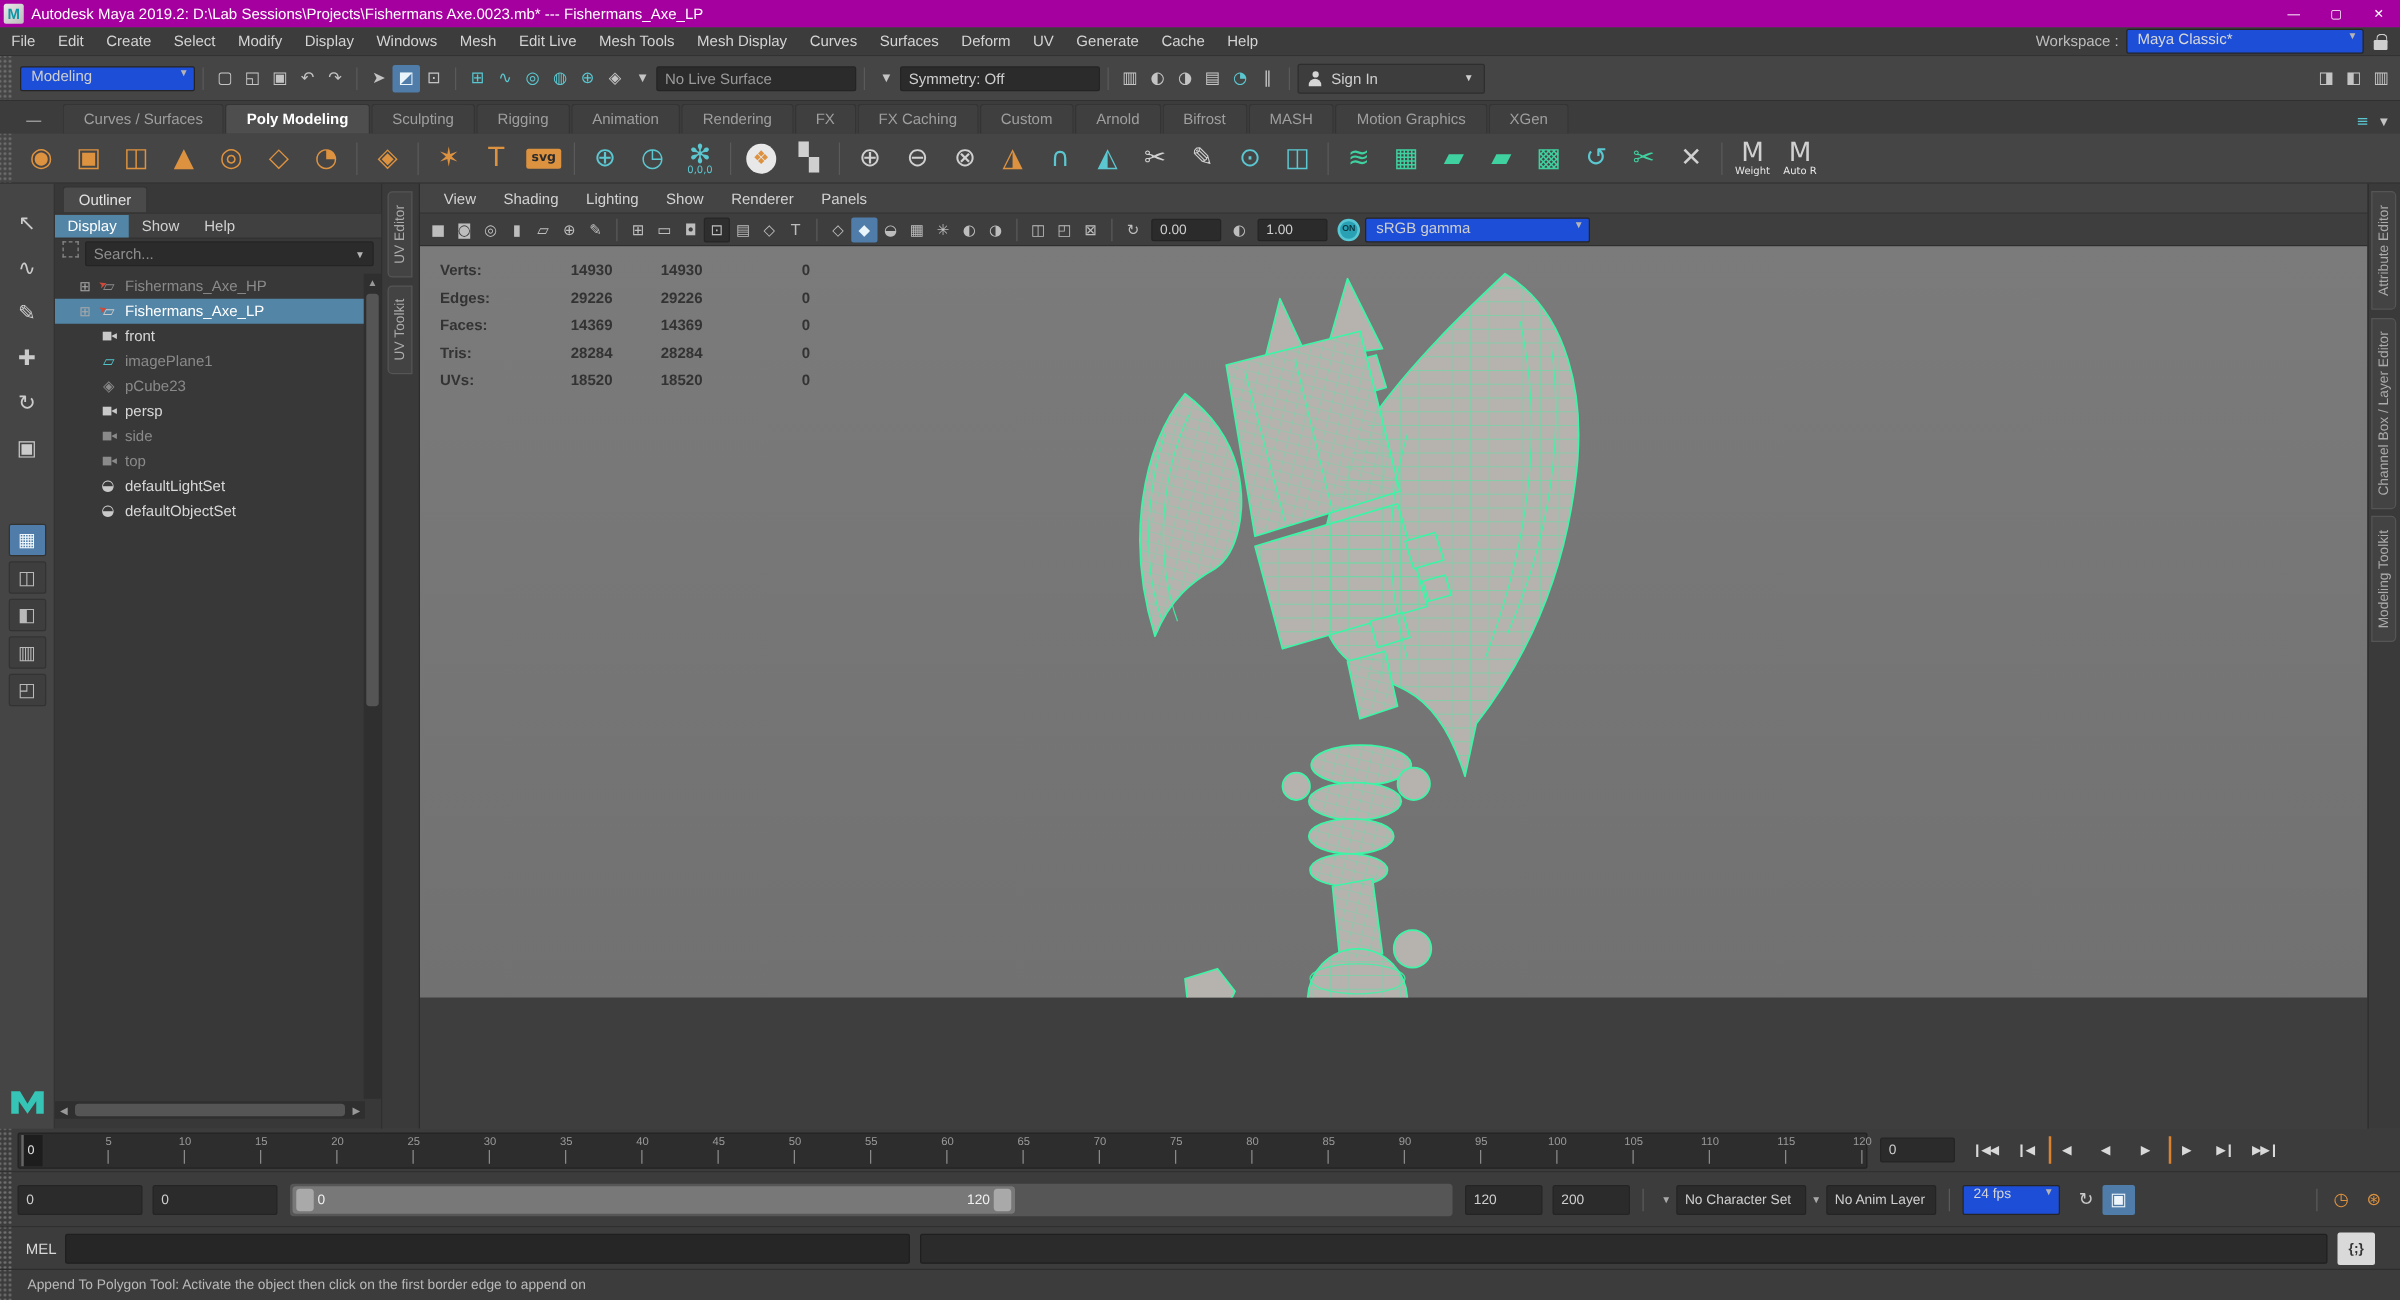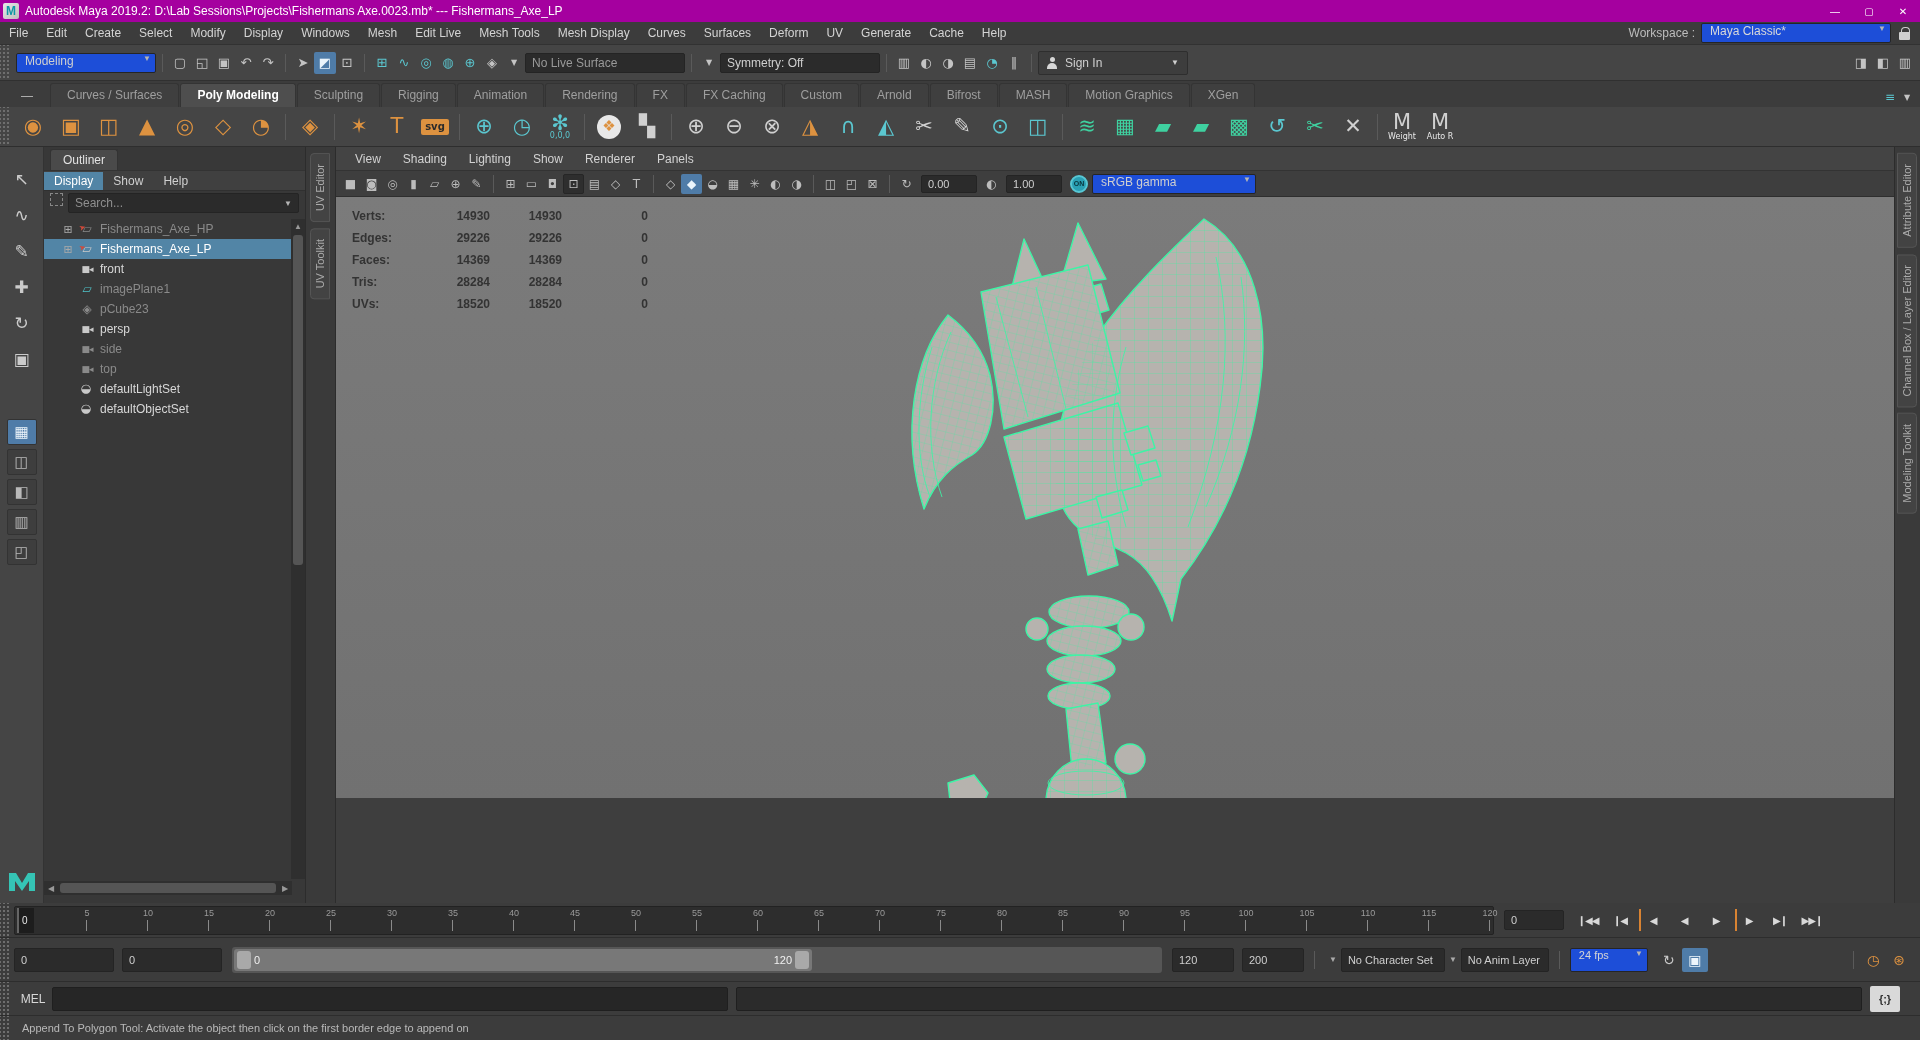--- a/index.html
+++ b/index.html
@@ -526,21 +526,21 @@
         <span class="icon">◫</span>
         <span class="icon">◰</span>
         <span class="icon">⊠</span>
         <div class="sep"></div>
         <span class="icon">↻</span>
       </div>
     <div class="field">0.00</div>
     <span class="icon">◐</span>
     <div class="field">1.00</div>
     <div class="on-badge">ON</div>
-    <div class="ddown" style="width:164px">
+    <div class="ddown" style="width:180px">
       <span>sRGB gamma</span>
       <span class="caret">▼</span>
     </div>
   </div>
 
   <div id="vp-canvas">
     
     <div id="hud">
         <div class="hrow">
           <span class="c0">Verts:</span>

